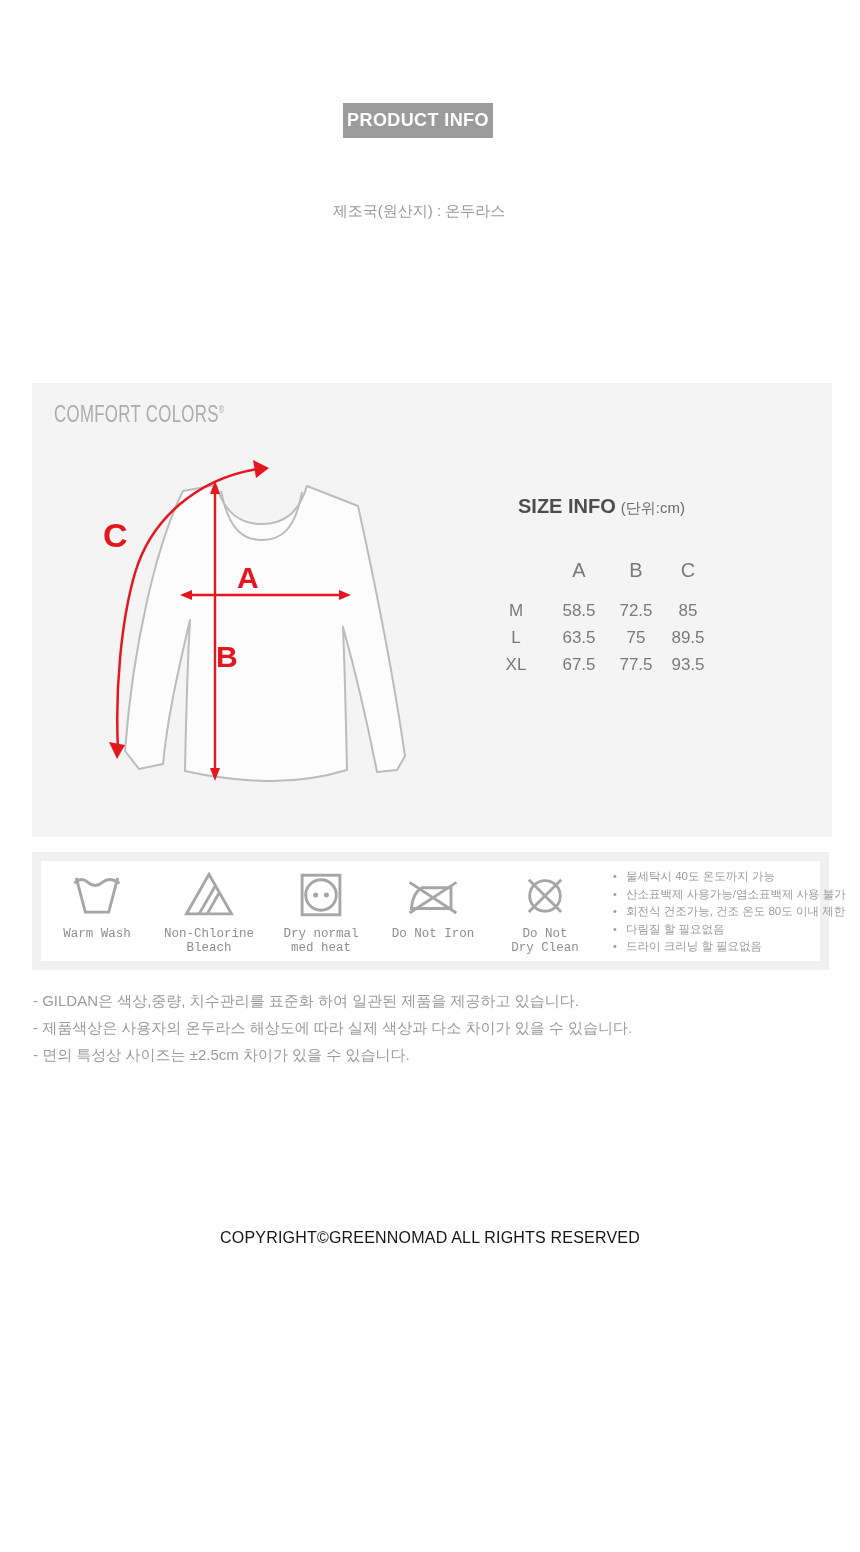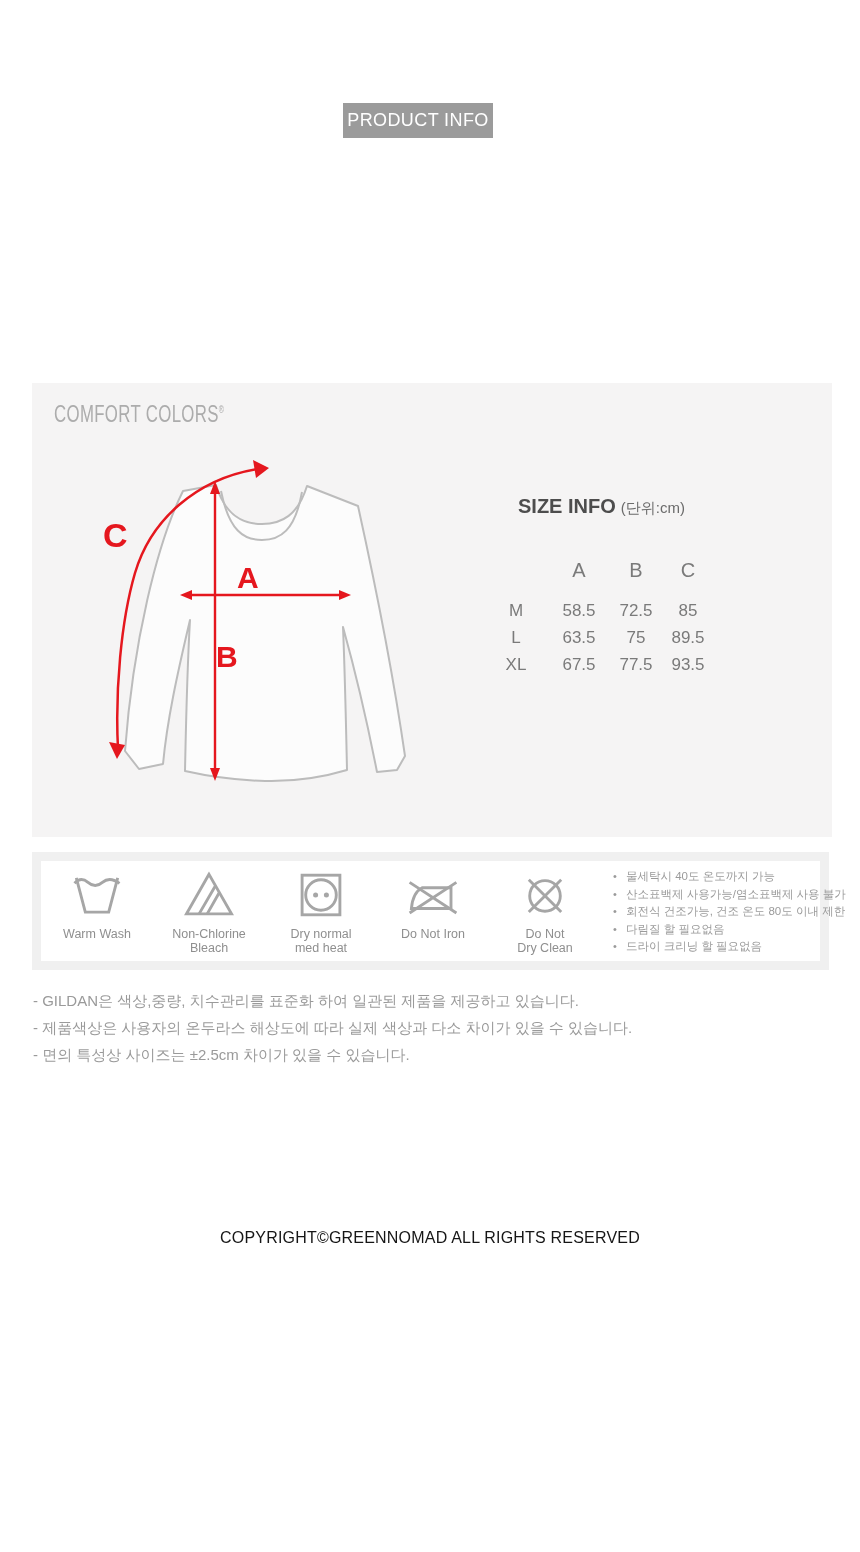--- a/index.html
+++ b/index.html
@@ -1,21 +1,21 @@
 <!DOCTYPE html>
 <html><head>
 <meta charset="utf-8">
 <style>
   * { margin:0; padding:0; box-sizing:border-box; }
   html,body { width:860px; height:1552px; background:#ffffff;
     font-family:"Liberation Sans", sans-serif; position:relative; overflow:hidden; }
 
   
   .badge { position:absolute; left:343px; top:103px; width:150px; height:35px;
-    background:#9b9b9b; color:#ffffff; font-size:18px; font-weight:normal;
+    background:#9b9b9b; color:#ffffff; font-size:18px; font-weight:bold;
     text-align:center; line-height:35px; letter-spacing:0.4px; }
 
   
   .intro { position:absolute; left:0; top:198px; width:838px; text-align:center;
     color:#999999; font-size:15px; line-height:26px; }
 
   
   .size-panel { position:absolute; left:32px; top:383px; width:800px; height:454px;
     background:#f5f4f4; }
   .brand { position:absolute; left:22px; top:17px; font-size:24px; color:#acacac;
@@ -34,21 +34,21 @@
     align-items:center; text-align:center; height:27px; font-size:17px; }
   .trow.thead { font-size:20px; height:30px; margin-bottom:12px; }
 
   
   .care { position:absolute; left:32px; top:852px; width:797px; height:118px;
     background:#ffffff; border:9px solid #f0f0f0; }
   .care-icons { position:absolute; left:0; top:7px; display:flex; }
   .icon-block { width:112px; display:flex; flex-direction:column; align-items:center; }
   .icon-block svg { width:54px; height:54px; }
   .icon-label { margin-top:5px; font-size:12.5px; color:#8f8f8f; text-align:center;
-    line-height:14px; }
+    line-height:14px;font-family:Liberation Mono, monospace; }
   .care-bullets { position:absolute; left:572px; top:7px; }
   .bullet { position:relative; padding-left:13px; font-size:11.5px; color:#9a9a9a;
     line-height:17.5px; white-space:nowrap; }
   .bullet::before { content:"\2022"; position:absolute; left:0; top:0; font-size:11px; }
 
   
   .notes { position:absolute; left:33px; top:981px; font-size:15px; color:#9a9a9a;
     line-height:27px;margin-top:6px; }
 
   
@@ -56,20 +56,21 @@
     font-size:16px; color:#161616; letter-spacing:0.2px; }
 
   .careicon { stroke:#a6a6a6; stroke-width:3.2; fill:none; }
 </style>
 </head>
 <body>
 
 <div class="badge">PRODUCT INFO</div>
 
 <div class="intro">
+  <div>제조국(원산지) : 온두라스</div>
 </div>
 
 <div class="size-panel">
   <div class="brand"><span>COMFORT COLORS</span><sup>®</sup></div>
 
   <svg class="shirt" viewBox="0 0 340 345">
 
     <path d="M141,42 C150,72 167,81 187,81 C207,81 223,72 232,43 L283,63
          C300,140 318,230 330,313 L322,327 L302,329
          C292,278 278,220 268,184 C270,232 271,280 272,327

